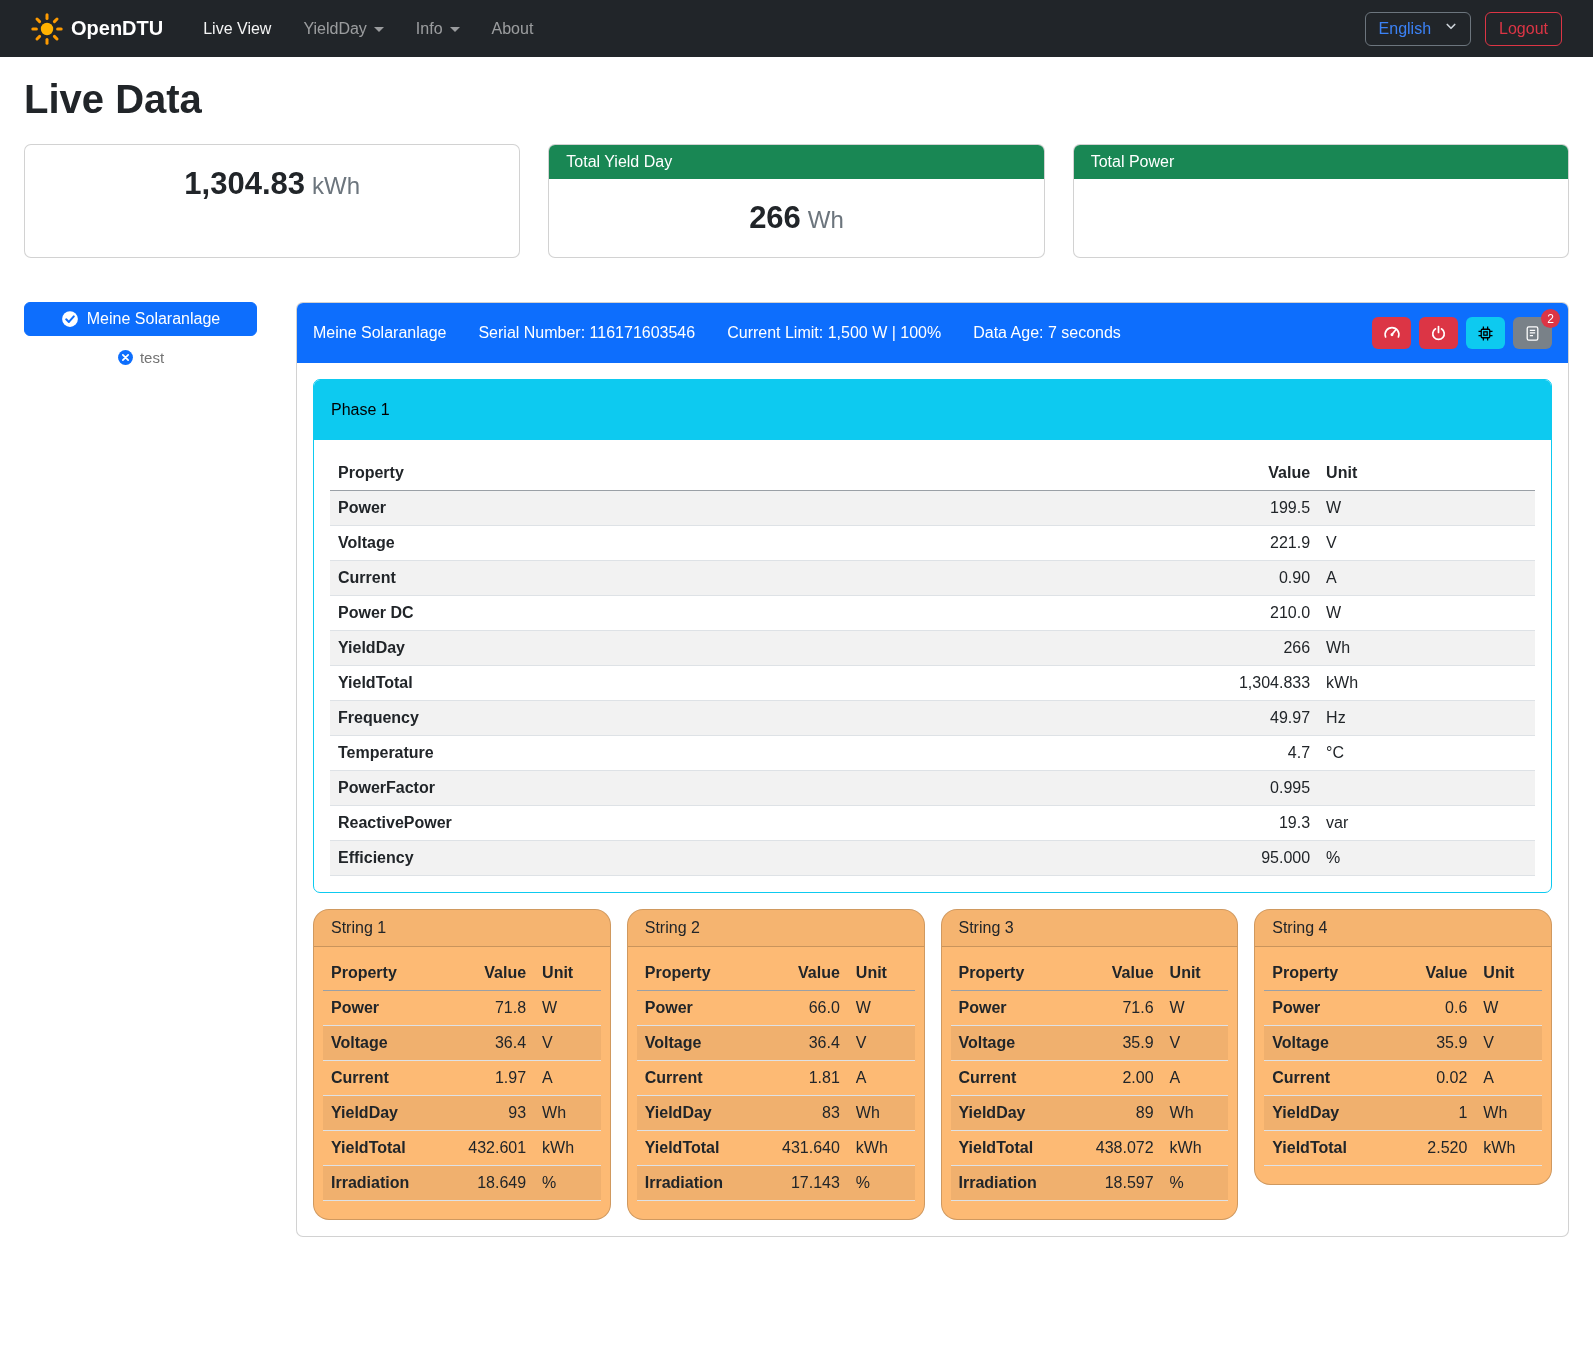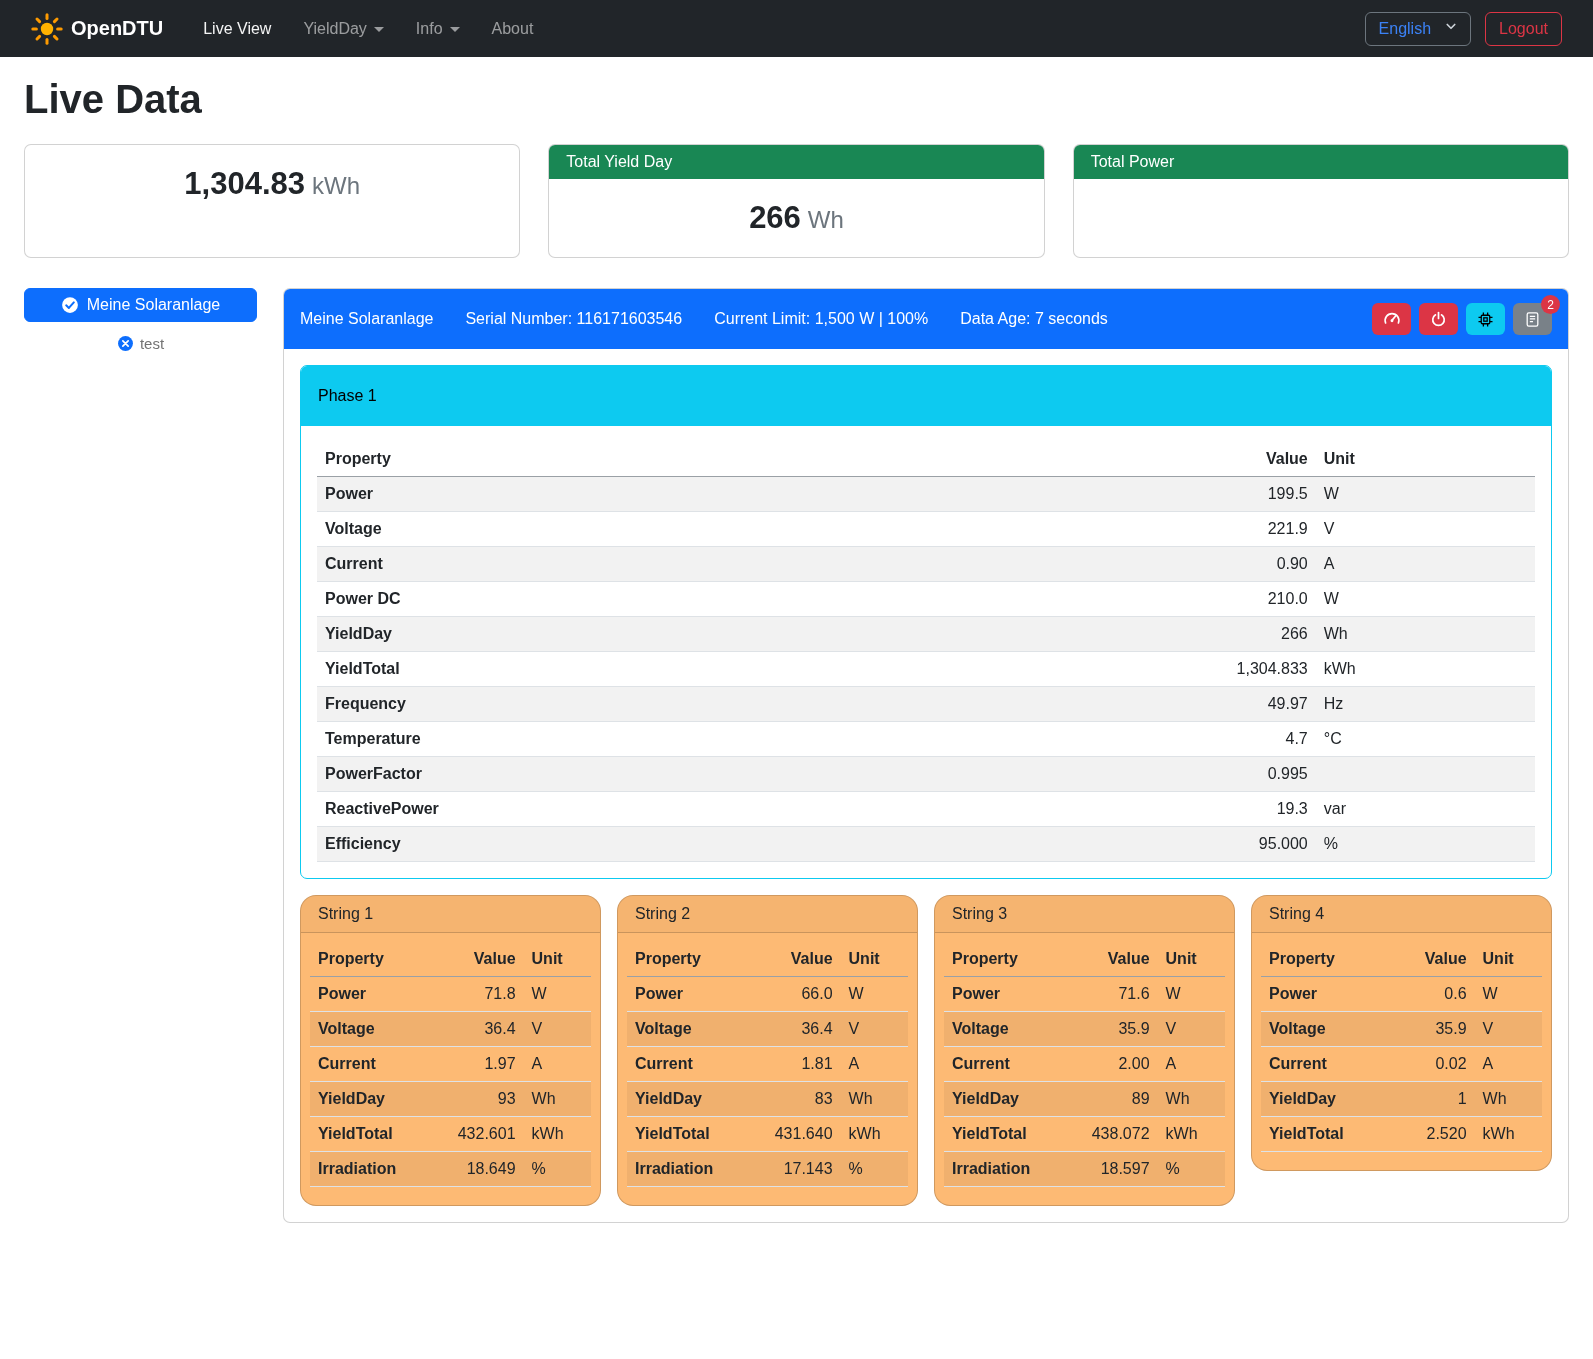--- a/index.html
+++ b/index.html
@@ -95,21 +95,21 @@
     font-size: 16px;
   }
   .summary-card .card-body {
     padding: 21px 16px;
     text-align: center;
   }
   .summary-value { font-size: 31px; font-weight: 600; color: #212529; }
   .summary-unit { font-size: 24px; font-weight: 500; color: #6c757d; margin-left: 7px; }
 
   
-  .main-row { display: flex; gap: 26px; margin-top: 30px; align-items: flex-start; }
+  .main-row { display: flex; gap: 39px; margin-top: 44px; align-items: flex-start; }
   .sidebar { width: 233px; flex: 0 0 233px; }
   .inverter-active-btn {
     width: 100%;
     background: #0d6efd;
     border: 1px solid #0d6efd;
     color: #fff;
     border-radius: 6px;
     padding: 7px 10px;
     font-size: 16px;
     display: flex;

